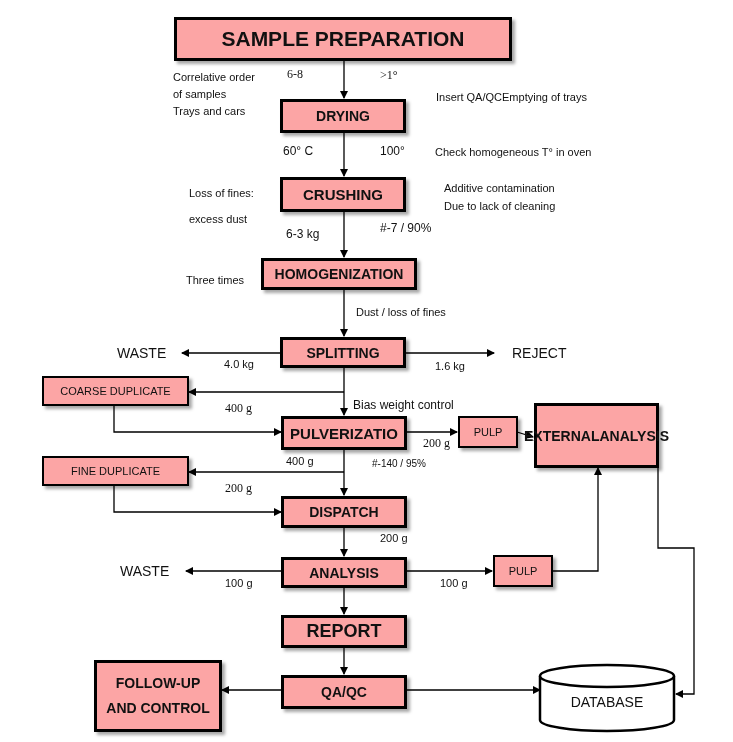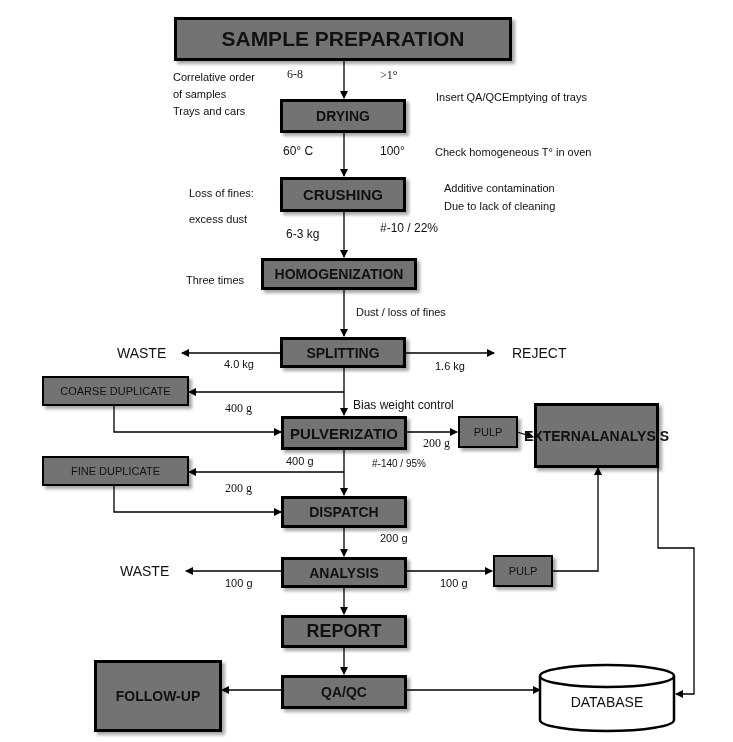--- a/index.html
+++ b/index.html
@@ -1,18 +1,18 @@
 <!DOCTYPE html>
 <html><head>
 <meta charset="utf-8">
 <style>
   html, body { margin: 0; padding: 0; background: #ffffff; }
   body { width: 733px; height: 742px; position: relative; overflow: hidden;
          font-family: "Liberation Sans", "DejaVu Sans", sans-serif; color: #111; }
-  .box { position: absolute; background: #737373; border: 3px solid #000; box-sizing: border-box;
+  .box { position: absolute; background: #fca5a5; border: 3px solid #000; box-sizing: border-box;
          display: flex; align-items: center; justify-content: center; text-align: right;
          box-shadow: 3px 3px 3px rgba(0,0,0,0.35); font-weight: bold; }
   .box.thin { border-width: 2px; font-weight: normal; }
   .lbl { position: absolute; font-size: 11px; white-space: nowrap; line-height: 1; }
   .serif { font-family: "Liberation Serif", "DejaVu Serif", serif; font-size: 12px; }
   .big { font-size: 14px; }
   svg#wires { position: absolute; left: 0; top: 0; }
   .db { position: absolute; }
 </style>
 </head>
@@ -101,20 +101,21 @@
 </div>
 <div class="box thin" style="left:493px;top:555px;width:60px;height:32px;font-size:11px;">
   <span>PULP</span>
 </div>
 <div class="box" style="left:534px;top:403px;width:125px;height:65px;font-size:14px;flex-direction:row;line-height:24px;">
   <span>EXTERNAL</span>
   <span>ANALYSIS</span>
 </div>
 <div class="box" style="left:94px;top:660px;width:128px;height:72px;font-size:14px;flex-direction:column;line-height:25px;">
   <span>FOLLOW-UP</span>
+  <span>AND CONTROL</span>
 </div>
 
 <div class="db" style="left:537px;top:662px;width:140px;height:72px;">
   <svg width="140" height="72">
     <path d="M3,14 L3,58 A67,11 0 0 0 137,58 L137,14" fill="#fff" stroke="#000" stroke-width="2.5"></path>
     <ellipse cx="70" cy="14" rx="67" ry="11" fill="#fff" stroke="#000" stroke-width="2.5"></ellipse>
   </svg>
   <span style="position:absolute;left:0;right:0;top:32px;text-align:center;font-size:14px;">DATABASE</span>
 </div>
 
@@ -131,21 +132,21 @@
 
 <span class="lbl" style="left:283px;top:145px;font-size:12px;">60° C</span>
 <span class="lbl" style="left:380px;top:145px;font-size:12px;">100°</span>
 <span class="lbl" style="left:435px;top:147px;">Check homogeneous T° in oven</span>
 
 <span class="lbl" style="left:189px;top:188px;">Loss of fines:</span>
 <span class="lbl" style="left:189px;top:214px;">excess dust</span>
 <span class="lbl" style="left:444px;top:183px;">Additive contamination</span>
 <span class="lbl" style="left:444px;top:201px;">Due to lack of cleaning</span>
 <span class="lbl" style="left:286px;top:228px;font-size:12px;">6-3 kg</span>
-<span class="lbl" style="left:380px;top:222px;font-size:12px;">#-10 / 22%</span>
+<span class="lbl" style="left:380px;top:222px;font-size:12px;">#-7 / 90%</span>
 
 <span class="lbl" style="left:186px;top:275px;">Three times</span>
 <span class="lbl" style="left:356px;top:307px;">Dust / loss of fines</span>
 
 <span class="lbl" style="left:224px;top:359px;">4.0 kg</span>
 <span class="lbl" style="left:435px;top:361px;">1.6 kg</span>
 
 <span class="lbl serif" style="left:225px;top:402px;">400 g</span>
 <span class="lbl" style="left:353px;top:399px;font-size:12px;">Bias weight control</span>
 <span class="lbl serif" style="left:423px;top:437px;">200 g</span>

